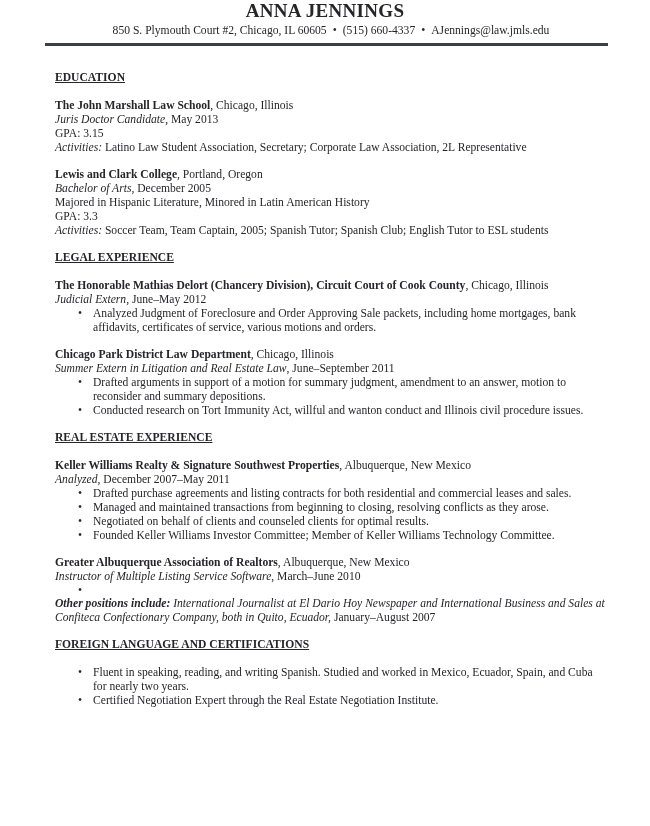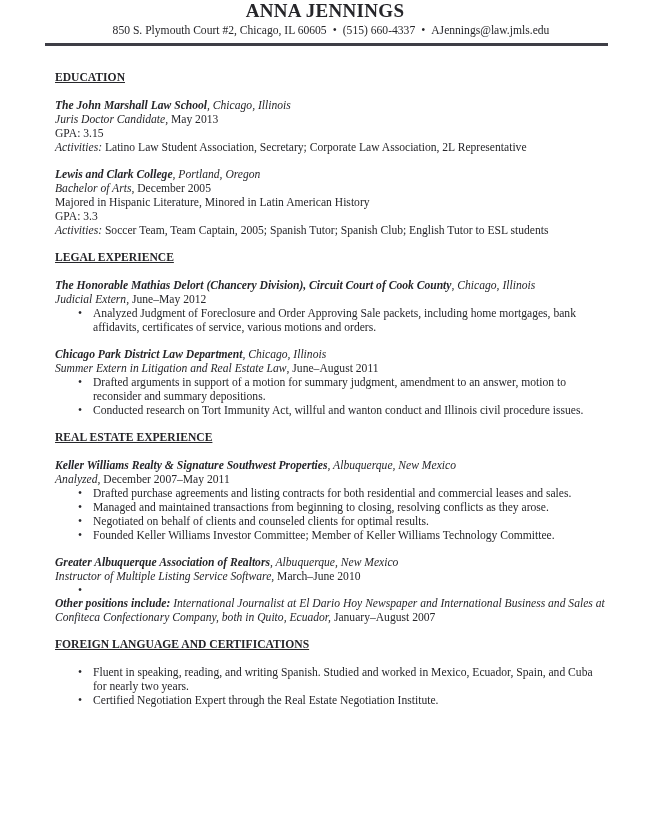--- a/index.html
+++ b/index.html
@@ -33,21 +33,21 @@
   }
   .body { padding: 25px 45px 0 55px; }
   .section-title {
     font-weight: bold;
     text-decoration: underline;
     margin: 0 0 14px 0;
   }
   .entry { margin: 0 0 13px 0; }
   .note { margin: 0 0 13px 0; }
   p { margin: 0; }
-  .nowrap { white-space: nowrap; font-style: italic; }
+  .nowrap { white-space: nowrap; }
   .b { font-weight: bold; }
   .i { font-style: italic; }
   .bi { font-weight: bold; font-style: italic; }
   ul { margin: 0; padding: 0; list-style: none; }
   li { position: relative; padding-left: 38px; }
   li .dot { position: absolute; left: 23px; top: 0; }
 </style>
 </head>
 <body>
 
@@ -89,21 +89,21 @@
       <div class="entry">
         <p class="nowrap"><span class="b">The Honorable Mathias Delort (Chancery Division), Circuit Court of Cook County</span><span>, Chicago, Illinois</span></p>
         <p><span class="i">Judicial Extern</span><span>, June–May 2012</span></p>
         <ul>
           <li><span class="dot">•</span><span>Analyzed Judgment of Foreclosure and Order Approving Sale packets, including home mortgages, bank affidavits, certificates of service, various motions and orders.</span></li>
         </ul>
       </div>
 
       <div class="entry">
         <p class="nowrap"><span class="b">Chicago Park District Law Department</span><span>, Chicago, Illinois</span></p>
-        <p><span class="i">Summer Extern in Litigation and Real Estate Law</span><span>, June–August 2011</span></p>
+        <p><span class="i">Summer Extern in Litigation and Real Estate Law</span><span>, June–September 2011</span></p>
         <ul>
           <li><span class="dot">•</span><span>Drafted arguments in support of a motion for summary judgment, amendment to an answer, motion to reconsider and summary depositions.</span></li>
           <li><span class="dot">•</span><span>Conducted research on Tort Immunity Act, willful and wanton conduct and Illinois civil procedure issues.</span></li>
         </ul>
       </div>
     </div>
 
     <div>
       <p class="section-title">REAL ESTATE EXPERIENCE</p>
 

